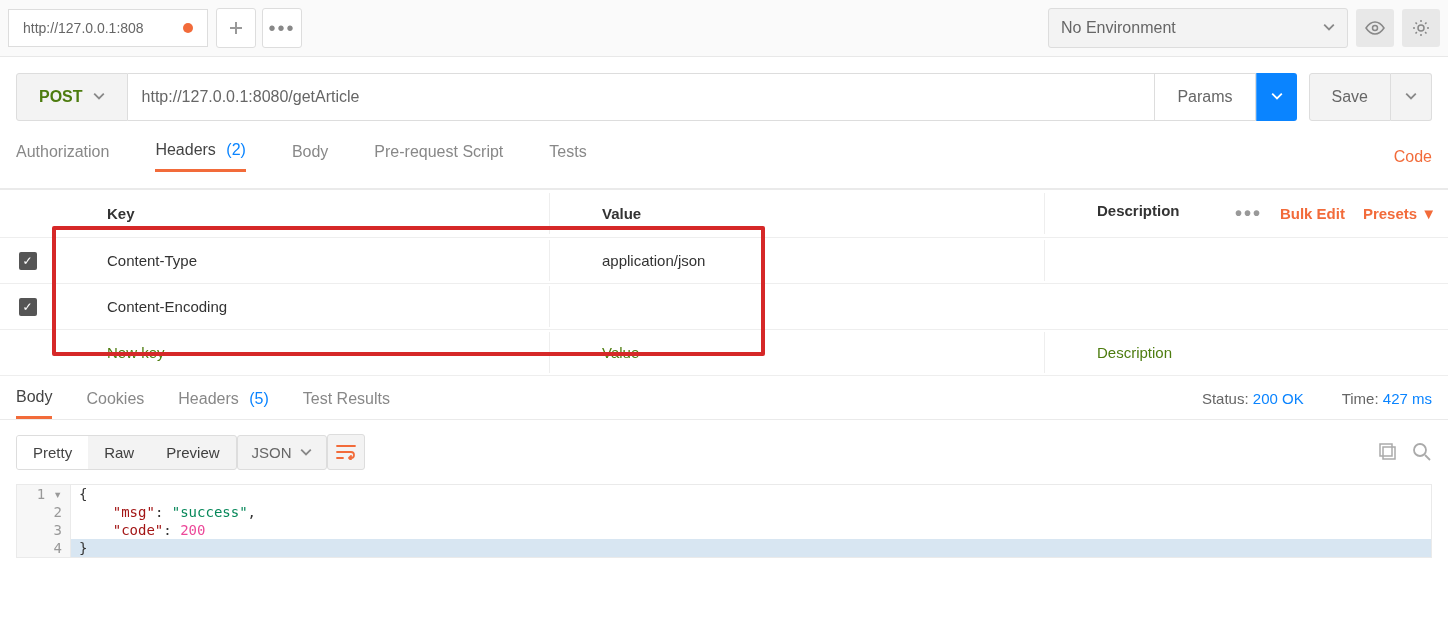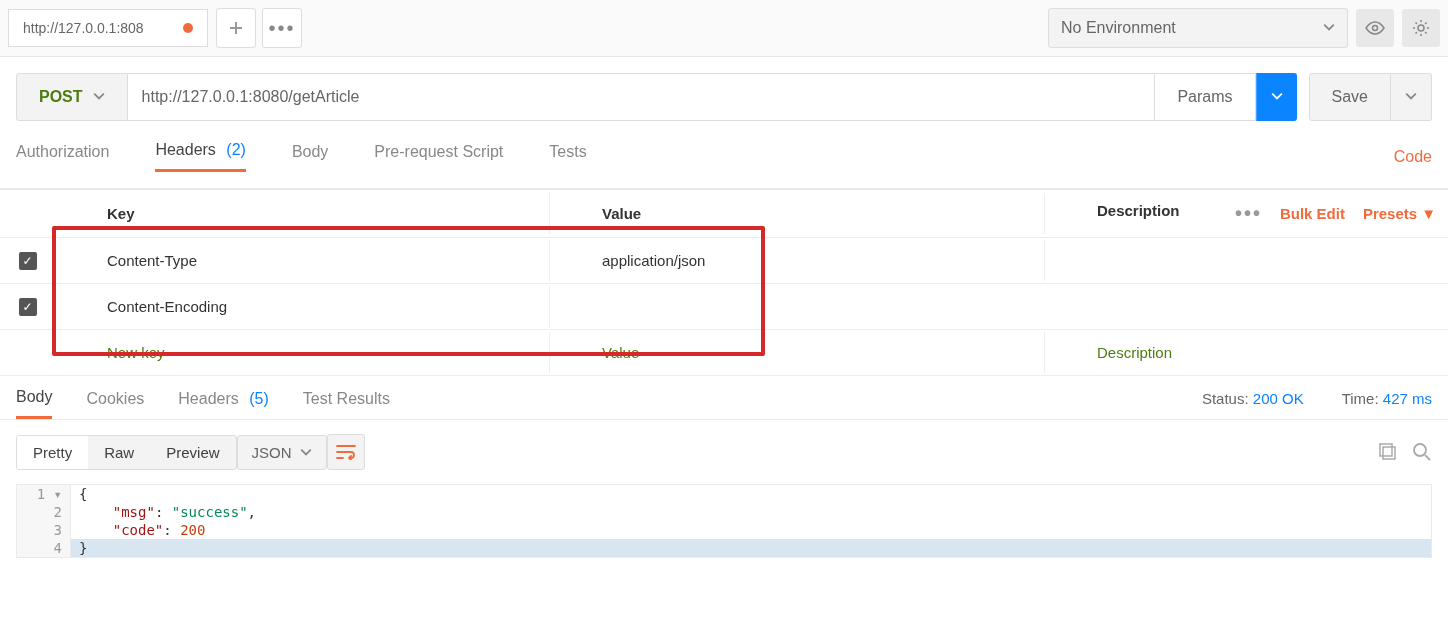--- a/index.html
+++ b/index.html
@@ -55,21 +55,21 @@
 .fmt-drop { display: flex; align-items: center; background: #f3f3f3; border: 1px solid #ddd; border-radius: 3px; padding: 8px 14px; color: #666; font-size: 15px; gap: 8px; cursor: pointer; }
 .wrap-btn { width: 38px; height: 36px; background: #f3f3f3; border: 1px solid #ddd; border-radius: 3px; display: flex; align-items: center; justify-content: center; color: #f26b3a; cursor: pointer; }
 .resp-icons { margin-left: auto; display: flex; gap: 14px; color: #aaa; }
 .code-area { margin: 0 16px 16px; border: 1px solid #eaeaea; font-family: Consolas, Monaco, monospace; font-size: 14px; }
 .code-line { display: flex; }
 .gutter { width: 54px; text-align: right; padding: 1px 8px; color: #999; background: #f7f7f7; border-right: 1px solid #eaeaea; user-select: none; }
 .code-txt { padding: 1px 8px; flex: 1; white-space: pre; }
 .code-txt.hl { background: #d8e6f2; }
 .json-key { color: #a31515; }
 .json-str { color: #07885a; }
-.json-num { color: #c2410c; }
+.json-num { color: #ec4899; }
 .chev-svg { width: 12px; height: 12px; }
 </style>
 </head>
 <body>
 
 <div class="top-bar">
   <div class="tab-item">
     <span class="tab-label">http://127.0.0.1:808</span>
     <span class="tab-dirty"></span>
   </div>

